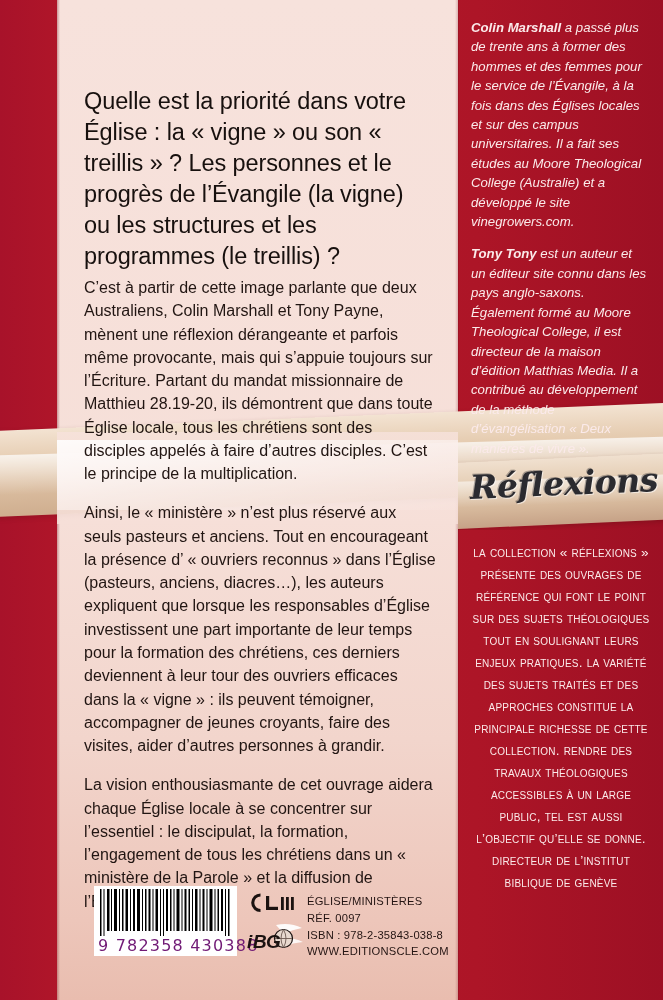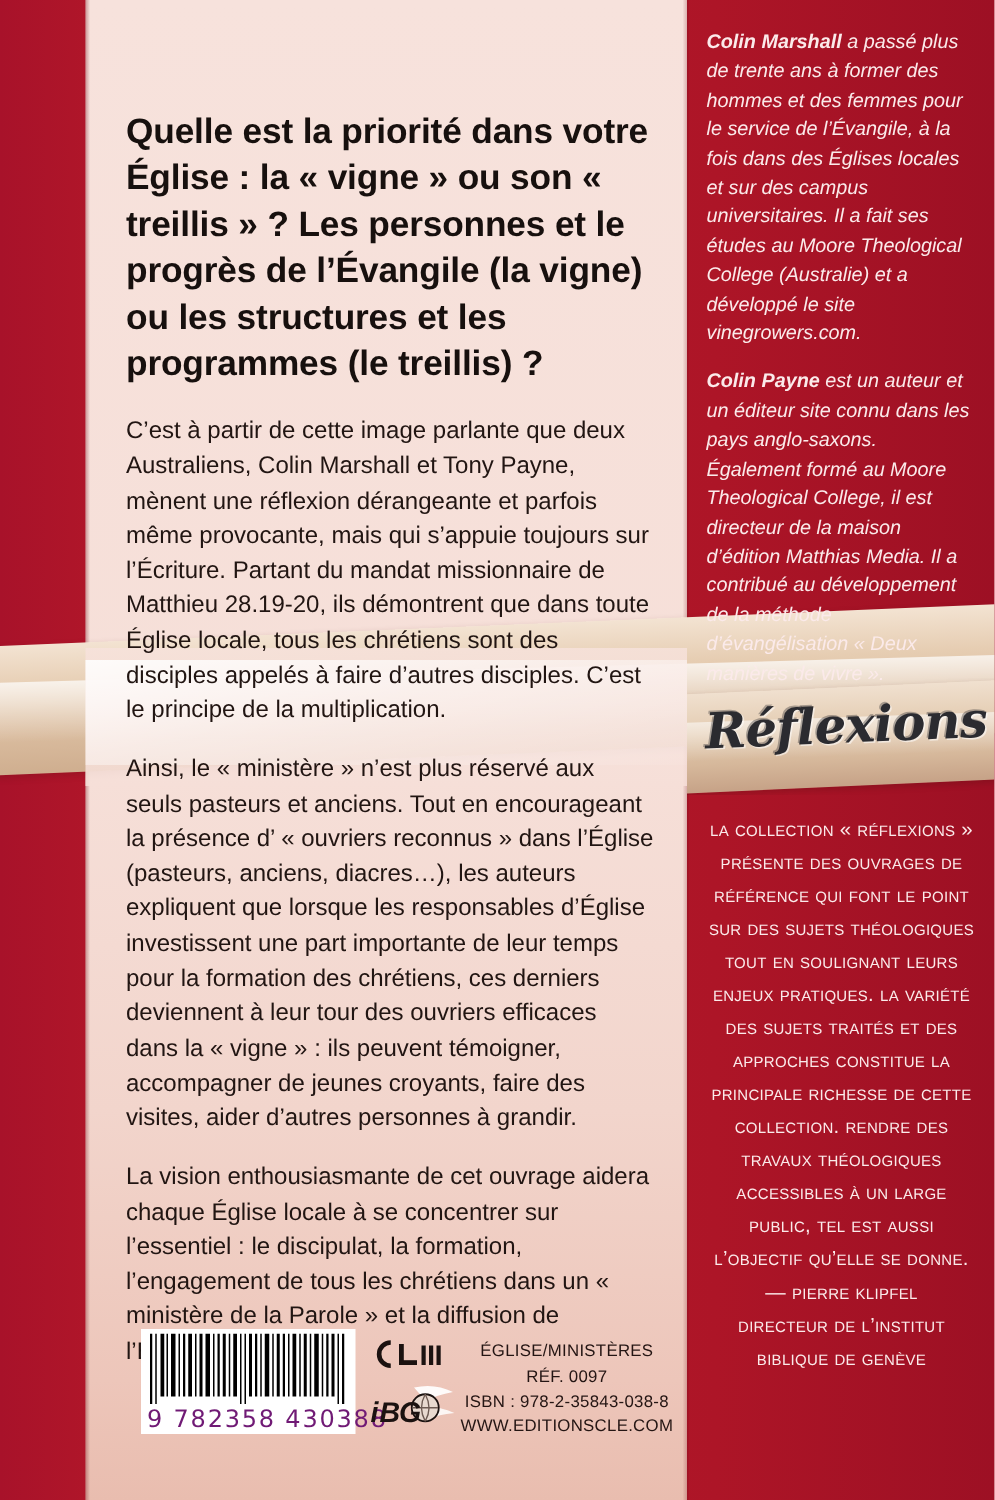--- a/index.html
+++ b/index.html
@@ -108,25 +108,25 @@
         rgba(255,255,255,.88) 0%,
         rgba(255,255,255,.45) 45%,
         rgba(255,255,255,.05) 100%);
     pointer-events: none;
   }
 
   
   .headline {
     position: absolute;
     left: 84px;
-    top: 72px;
+    top: 86px;
     width: 350px;
     font-size: 23.5px;
     line-height: 1.32;
-    font-weight: bold;
+    font-weight: normal;
     color: #17100e;
     letter-spacing: -0.1px;
   }
 
   
   .body-copy {
     position: absolute;
     left: 84px;
     top: 276px;
     width: 352px;
@@ -250,21 +250,21 @@
   .pubinfo {
     position: absolute;
     left: 307px;
     top: 893px;
     color: #241513;
     font-size: 11.2px;
     line-height: 1.50;
     letter-spacing: 0.2px;
     text-transform: uppercase;
   }
-  .pubinfo div { white-space: nowrap; text-align: center; }
+  .pubinfo div { white-space: nowrap; }
 
   .cle-logo {
     position: absolute;
     left: 248px;
     top: 893px;
     width: 52px;
     height: 20px;
   }
   .ibg-logo {
     position: absolute;
@@ -293,32 +293,31 @@
   <div class="headline">Quelle est la priorité dans votre Église : la « vigne » ou son « treillis » ? Les personnes et le progrès de l’Évangile (la vigne) ou les structures et les programmes (le treillis) ?</div>
 
   <div class="body-copy">
     <p>C’est à partir de cette image parlante que deux Australiens, Colin Marshall et Tony Payne, mènent une réflexion dérangeante et parfois même provocante, mais qui s’appuie toujours sur l’Écriture. Partant du mandat missionnaire de Matthieu 28.19-20, ils démontrent que dans toute Église locale, tous les chrétiens sont des disciples appelés à faire d’autres disciples. C’est le principe de la multiplication.</p>
     <p class="p-mid">Ainsi, le « ministère » n’est plus réservé aux seuls pasteurs et anciens. Tout en encourageant la présence d’ « ouvriers reconnus » dans l’Église (pasteurs, anciens, diacres…), les auteurs expliquent que lorsque les responsables d’Église investissent une part importante de leur temps pour la formation des chrétiens, ces derniers deviennent à leur tour des ouvriers efficaces dans la « vigne » : ils peuvent témoigner, accompagner de jeunes croyants, faire des visites, aider d’autres personnes à grandir.</p>
     <p>La vision enthousiasmante de cet ouvrage aidera chaque Église locale à se concentrer sur l’essentiel : le discipulat, la formation, l’engagement de tous les chrétiens dans un « ministère de la Parole » et la diffusion de l’Évangile.</p>
   </div>
 
   <div class="bios">
     <p><b>Colin Marshall</b><span> a passé plus de trente ans à former des hommes et des femmes pour le service de l’Évangile, à la fois dans des Églises locales et sur des campus universitaires. Il a fait ses études au Moore Theological College (Australie) et a développé le site vinegrowers.com.</span></p>
-    <p><b>Colin Payne</b><span> est un auteur et un éditeur site connu dans les pays anglo-saxons. Également formé au Moore Theological College, il est directeur de la maison d’édition Matthias Media. Il a contribué au développement de la méthode d’évangélisation « Deux manières de vivre ».</span></p>
+    <p><b>Tony Tony</b><span> est un auteur et un éditeur site connu dans les pays anglo-saxons. Également formé au Moore Theological College, il est directeur de la maison d’édition Matthias Media. Il a contribué au développement de la méthode d’évangélisation « Deux manières de vivre ».</span></p>
   </div>
 
   <div class="logoband">
     <div class="logoband-bg"></div>
     <div class="logoband-gloss"></div>
     <div class="reflexions-word">Réflexions</div>
   </div>
 
   <div class="collection">
     <p>La collection « Réflexions » présente des ouvrages de référence qui font le point sur des sujets théologiques tout en soulignant leurs enjeux pratiques. La variété des sujets traités et des approches constitue la principale richesse de cette collection. Rendre des travaux théologiques accessibles à un large public, tel est aussi l’objectif qu’elle se donne.</p>
-    <p class="attrib">— Pierre Klipfel</p>
     <p>Directeur de l’Institut Biblique de Genève</p>
   </div>
 
   <div class="barcode-box">
     <svg class="bars" viewBox="0 0 135 47" preserveAspectRatio="none">
       <g fill="#000">
         <rect x="2" y="0" width="1.5" height="47"></rect>
         <rect x="5.5" y="0" width="1" height="47"></rect>
         <rect x="9" y="0" width="2.5" height="42"></rect>
         <rect x="13" y="0" width="1" height="42"></rect>

